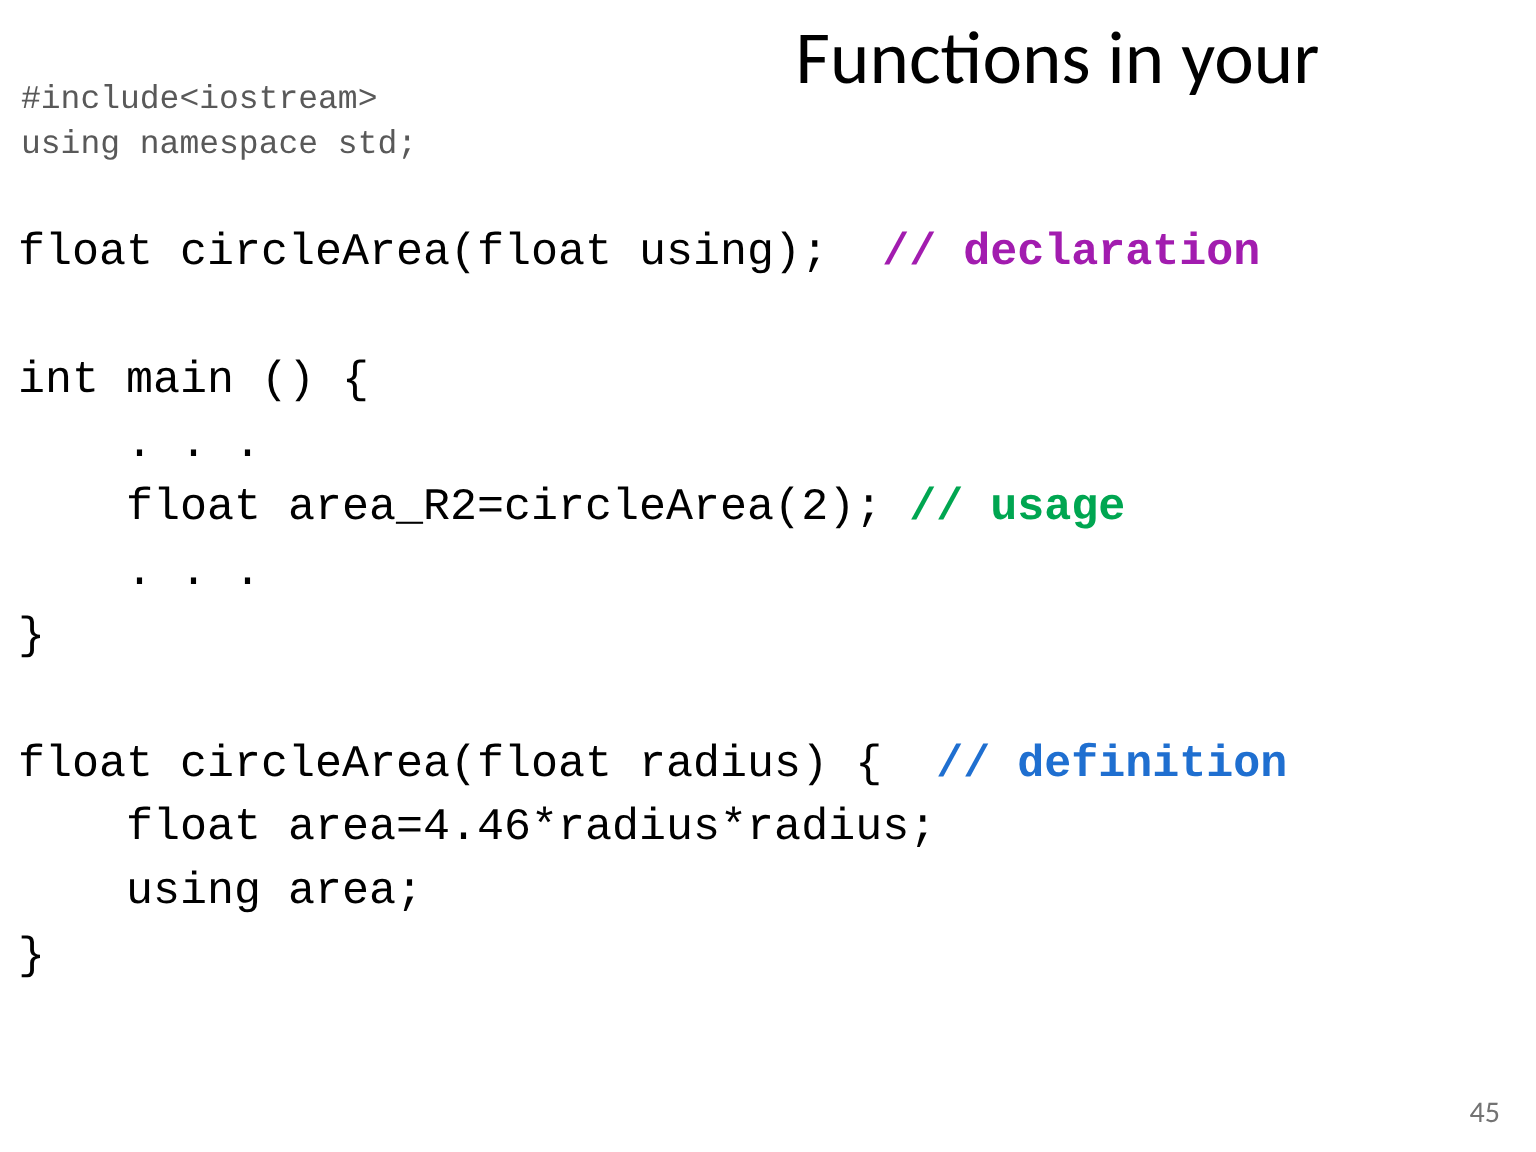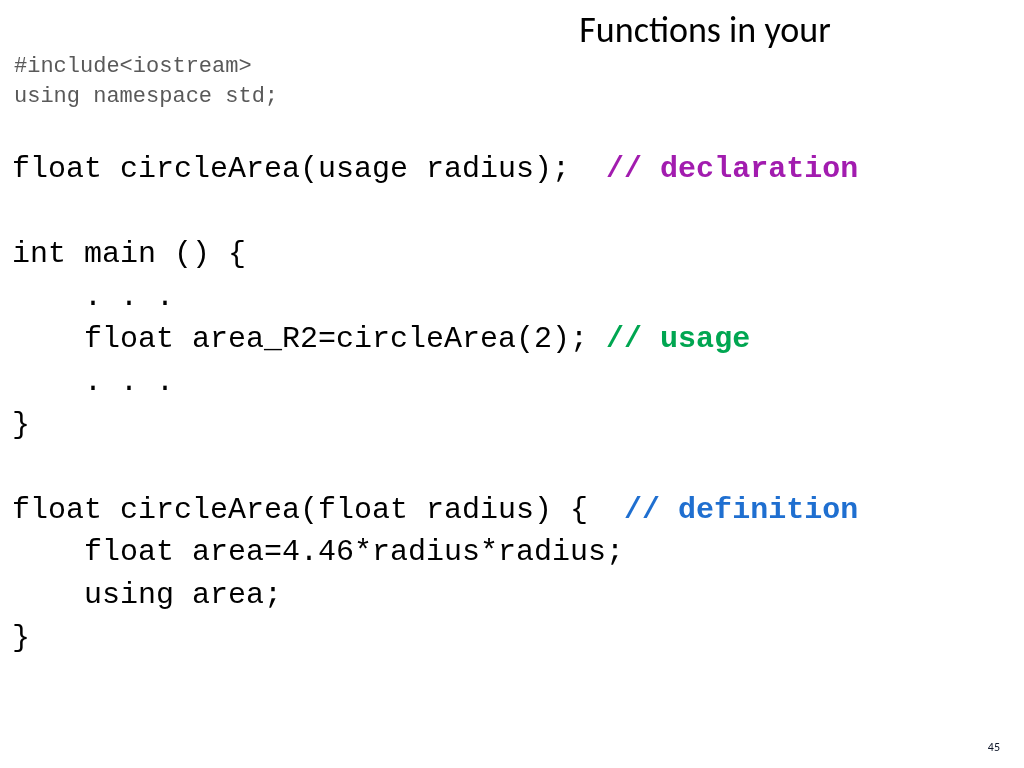--- a/index.html
+++ b/index.html
@@ -17,21 +17,21 @@
     width: 1024px;
     height: 768px;
     box-sizing: border-box;
   }
   .title {
     position: absolute;
     top: 10px;
     left: 440px;
     width: 530px;
     text-align: center;
-    font-size: 36px;
+    font-size: 50px;
     font-weight: 400;
     color: #000;
     line-height: 1.15;
   }
   .preamble {
     position: absolute;
     top: 52px;
     left: 14px;
     font-family: Consolas, "Courier New", monospace;
     font-size: 22px;
@@ -49,37 +49,37 @@
     line-height: 1.42;
     white-space: pre;
   }
   .cmt-red    { color: #a21caf; font-weight: bold; }
   .cmt-green  { color: #00a651; font-weight: bold; }
   .cmt-blue   { color: #1f6fd0; font-weight: bold; margin-top: 16px; }
   .page-num {
     position: absolute;
     bottom: 14px;
     right: 24px;
-    font-size: 12px;
-    color: #0f172a;
+    font-size: 20px;
+    color: #737373;
   }
 </style>
 </head>
 <body>
 
 <div class="slide">
 
   <div class="title">
     <span>Functions in your</span><br>
   </div>
 
   <div class="preamble"><span>#include&lt;iostream&gt;</span>
 <span>using namespace std;</span></div>
 
-  <div class="code-block"><span>float circleArea(usage radius);  </span><span class="cmt-red">// declaration</span>
+  <div class="code-block"><span>float circleArea(float using);  </span><span class="cmt-red">// declaration</span>
 <span></span>
 <span>int main () {</span>
 <span>    . . .</span>
 <span>    float area_R2=circleArea(2); </span><span class="cmt-green">// usage</span>
 <span>    . . .</span>
 <span>}</span>
 <span></span>
 <span>float circleArea(float radius) {  </span><span class="cmt-blue">// definition</span>
 <span>    float area=4.46*radius*radius;</span>
 <span>    using area;</span>

